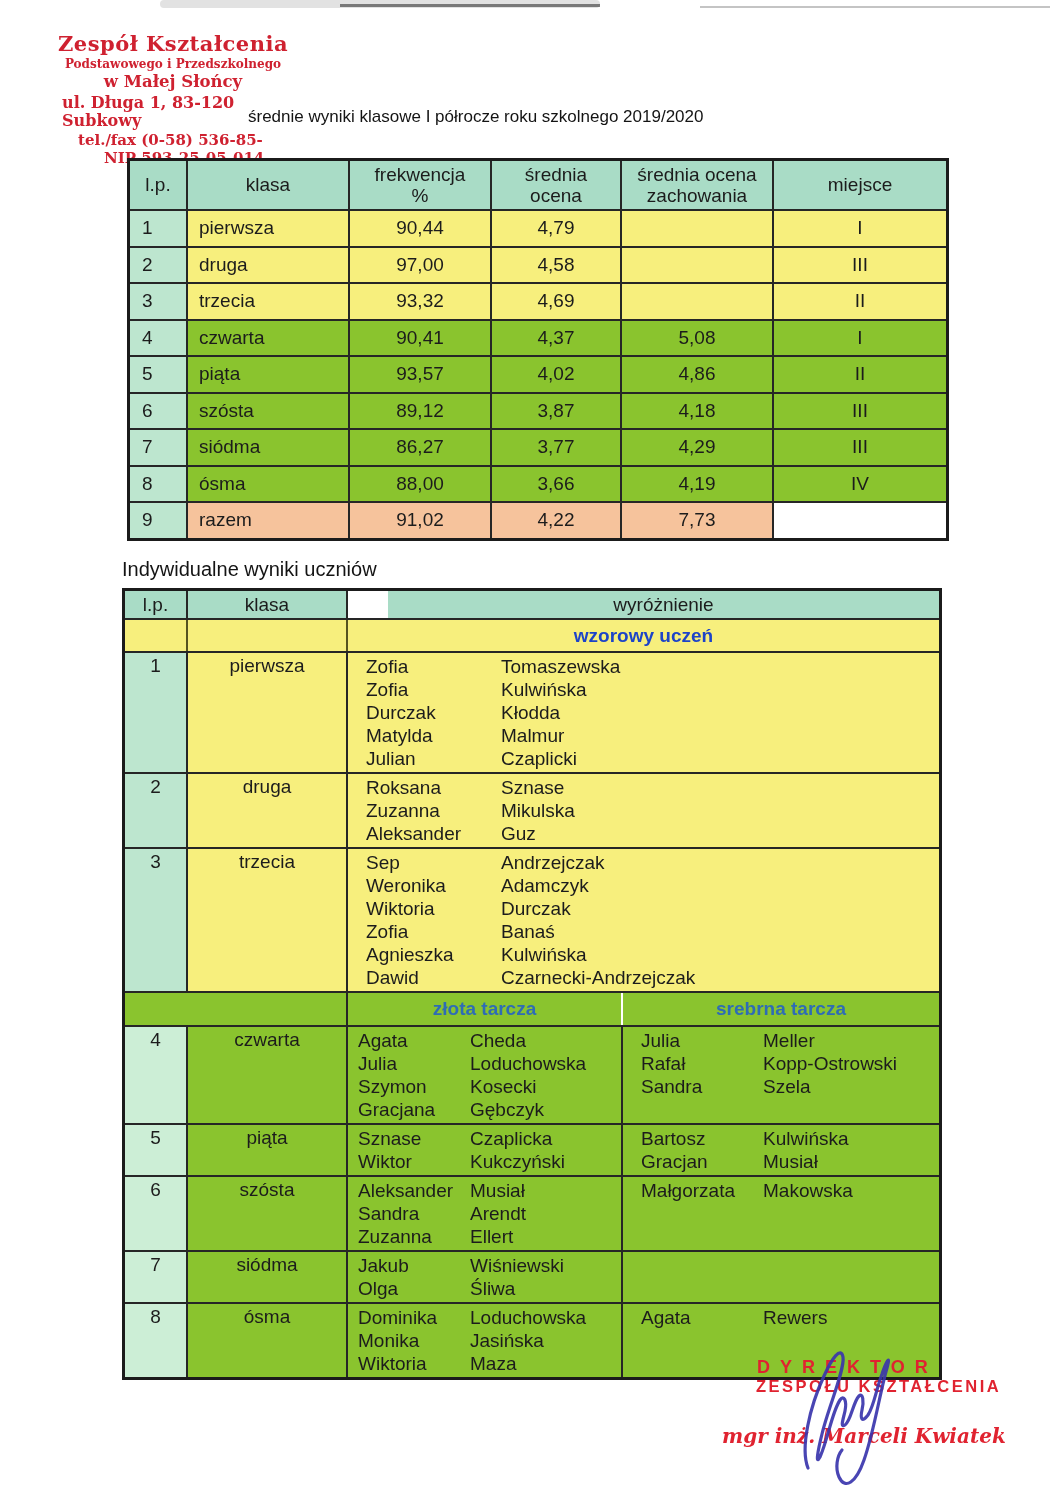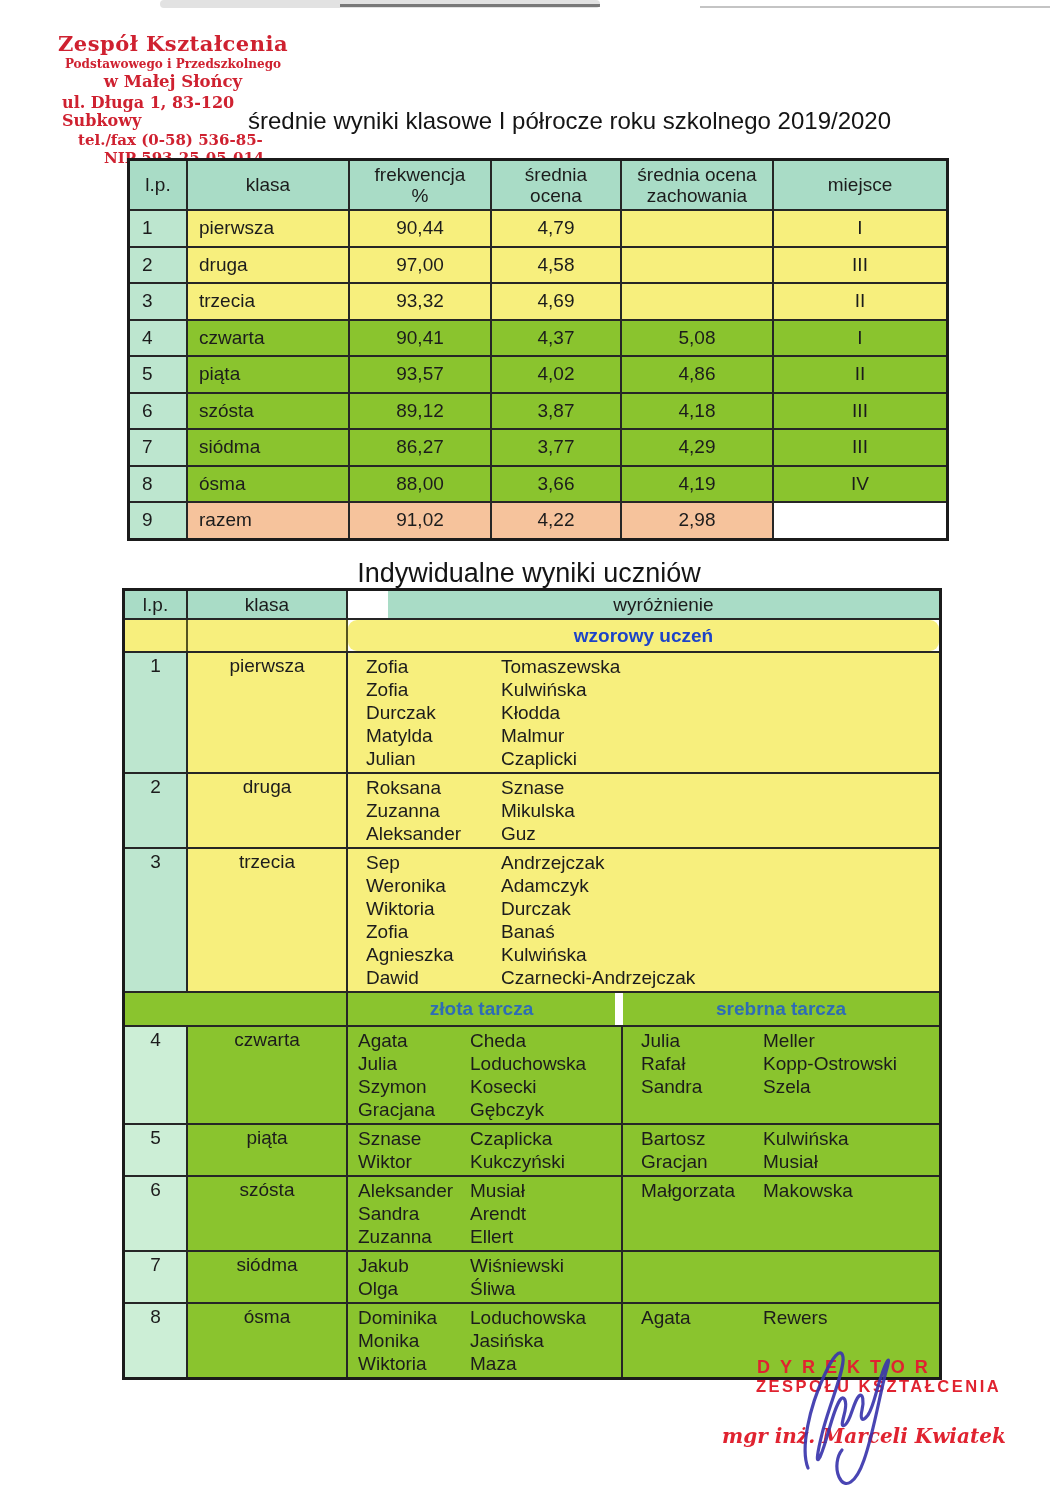--- a/index.html
+++ b/index.html
@@ -15,21 +15,21 @@
   
   .stamp{position:absolute;left:40px;top:32px;width:266px;text-align:center;
     color:#cf2130;font-family:"DejaVu Serif", serif;font-weight:bold;line-height:1.1;}
   .stamp .s1{font-size:21px;letter-spacing:.5px;}
   .stamp .s2{font-size:12px;margin-top:3px;}
   .stamp .s3{font-size:16.5px;margin-top:2px;}
   .stamp .s4{font-size:16px;margin-top:3px;text-align:left;padding-left:22px;}
   .stamp .s5{font-size:15px;margin-top:2px;text-align:left;padding-left:38px;}
   .stamp .s6{font-size:15px;margin-top:2px;text-align:left;padding-left:64px;}
 
-  .doc-title{position:absolute;left:248px;top:107px;font-size:24px;color:#141414;}
+  .doc-title{position:absolute;left:248px;top:107px;font-size:17px;color:#141414;}
 
   
   .cell{display:flex;align-items:center;box-sizing:border-box;font-size:19px;}
   .teal{background:#a9dcc6;}
   .mint{background:#bde6cf;}
   .mint2{background:#cceed6;}
   .yellow{background:#f7ef7d;}
   .green{background:#8ac42e;}
   .salmon{background:#f6c39c;}
   .white{background:#ffffff;}
@@ -40,49 +40,49 @@
   .t1-row > .cell{border-right:2px solid #262626;}
   .t1-row > .cell:last-child{border-right:none;}
   .t1-head > .cell{height:48px;justify-content:center;text-align:center;white-space:pre-line;line-height:1.12;}
   .t1-data > .cell{height:36.5px;border-top:2px solid #262626;}
   .c-lp{justify-content:flex-start;padding-left:12px;}
   .c-klasa{justify-content:flex-start;padding-left:11px;}
   .c-num{justify-content:center;}
   .c-miejsce{justify-content:center;}
 
   
-  .title2{position:absolute;left:122px;top:558px;width:814px;text-align:center;font-size:27px;color:#141414;}
+  .title2{position:absolute;left:122px;top:558px;width:814px;text-align:left;font-size:20px;color:#141414;}
 
   .table2{position:absolute;left:122px;top:588px;width:814px;border:3px solid #1b1b1b;background:#fff;}
   .t2-head{display:grid;grid-template-columns:63px 160px 1fr;}
   .t2-head > .cell{height:27px;justify-content:center;border-right:2px solid #262626;}
   .t2-head > .cell:last-child{border-right:none;margin-left:40px;}
   .t2-sub{display:grid;grid-template-columns:63px 160px 1fr;border-top:2px solid #262626;}
   .t2-sub > .cell{height:31px;border-right:2px solid #56531f;}
-  .t2-sub > .cell:last-child{border-right:none;justify-content:center;border-radius:9px;}
+  .t2-sub > .cell:last-child{border-right:none;justify-content:center;}
   .blue-bold{color:#1d44c8;font-weight:bold;}
   .steel-bold{color:#2e6cb5;font-weight:bold;}
 
   .t2-row{display:grid;border-top:2px solid #262626;}
   .t2-row.top{grid-template-columns:63px 160px 1fr;}
   .t2-row.bottom{grid-template-columns:63px 160px 275px 1fr;}
   .t2-row > div{box-sizing:border-box;border-right:2px solid #262626;}
   .t2-row > div:last-child{border-right:none;padding-left:18px;}
   .t2-lp{font-size:19px;text-align:center;padding-top:2px;}
   .t2-klasa{font-size:19px;text-align:center;padding-top:2px;}
   .t2-names{padding:2px 4px 2px 10px;}
   .name-line{display:flex;height:23px;line-height:23px;font-size:19px;white-space:nowrap;}
   .t2-names.wide .fn{display:inline-block;width:135px;flex:0 0 135px;}
   .t2-names.zl .fn{display:inline-block;width:112px;flex:0 0 112px;}
   .t2-names.sr .fn{display:inline-block;width:122px;flex:0 0 122px;}
 
   .t2-greenhead{display:grid;grid-template-columns:223px 275px 1fr;border-top:2px solid #262626;background:#8ac42e;}
   .t2-greenhead > .cell{height:32px;justify-content:center;}
   .t2-greenhead > .gh-left{border-right:2px solid #262626;}
-  .t2-greenhead > .gh-zl{border-right:8px solid #ffffff;}
+  .t2-greenhead > .gh-zl{border-right:2px solid #ffffff;}
 
   
   .sig-line1{position:absolute;left:757px;top:1357px;color:#e02330;font-weight:bold;font-size:18px;letter-spacing:10px;white-space:nowrap;}
   .sig-line2{position:absolute;left:756px;top:1377px;color:#e02330;font-weight:bold;font-size:16.5px;letter-spacing:2.5px;white-space:nowrap;}
   .sig-name{position:absolute;left:722px;top:1424px;color:#e02330;font-weight:bold;font-style:italic;
     font-family:"DejaVu Serif", serif;font-size:20px;white-space:nowrap;}
   .sig-svg{position:absolute;left:778px;top:1340px;}
 </style>
 </head>
 <body>
@@ -177,21 +177,21 @@
     <div class="cell green c-num">88,00</div>
     <div class="cell green c-num">3,66</div>
     <div class="cell green c-num">4,19</div>
     <div class="cell green c-miejsce">IV</div>
   </div>
   <div class="t1-row t1-data">
     <div class="cell mint c-lp">9</div>
     <div class="cell salmon c-klasa">razem</div>
     <div class="cell salmon c-num">91,02</div>
     <div class="cell salmon c-num">4,22</div>
-    <div class="cell salmon c-num">2,98</div>
+    <div class="cell salmon c-num">7,73</div>
     <div class="cell white c-miejsce"></div>
   </div>
 </div>
 
 <div class="title2">Indywidualne wyniki uczniów</div>
 
 <div class="table2">
   <div class="t2-head">
     <div class="cell teal">l.p.</div>
     <div class="cell teal">klasa</div>

